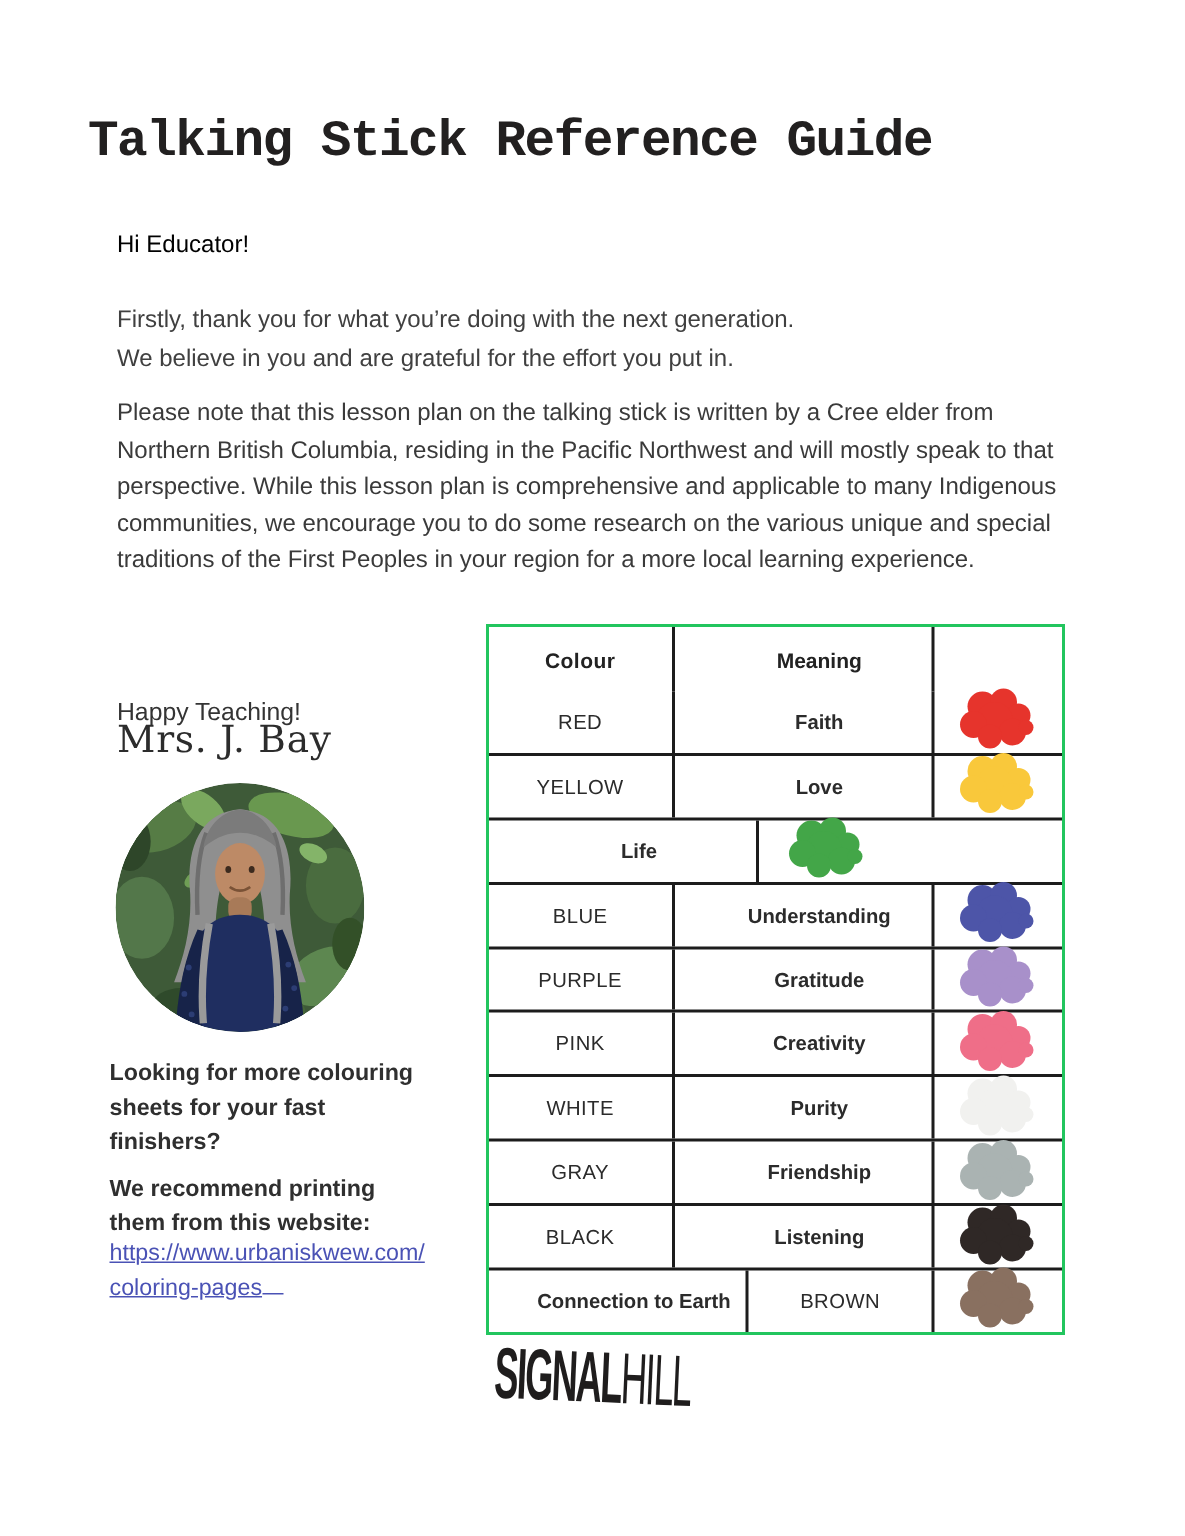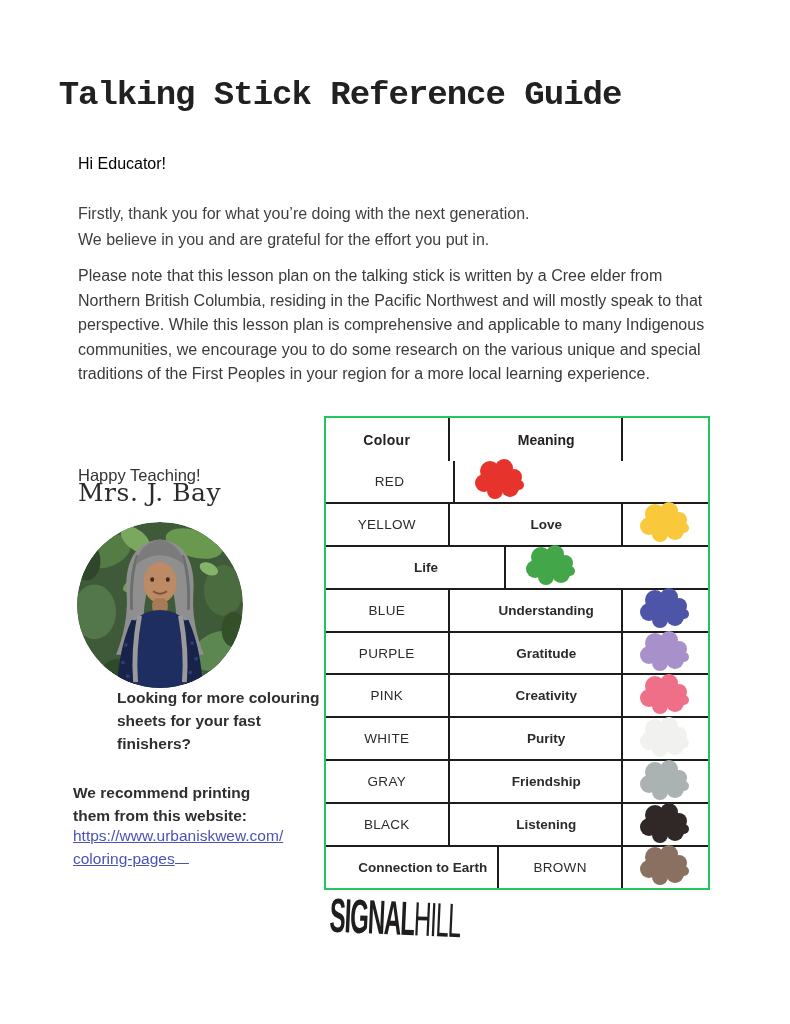--- a/index.html
+++ b/index.html
@@ -16,21 +16,21 @@
   .para2{position:absolute;left:78px;top:264px;width:640px;font-size:16px;line-height:24.5px;color:#3a3a3a;}
 
   .happy{position:absolute;left:78px;top:428px;font-size:16.5px;color:#343434;margin-top:38px;}
 
   .signature{position:absolute;left:78px;top:478px;font-family:"DejaVu Serif",serif;
              font-size:25px;color:#2c2c2c;letter-spacing:.5px;}
 
   .photo-wrap{position:absolute;left:77px;top:522px;width:166px;height:166px;border-radius:50%;overflow:hidden;}
 
   .note{position:absolute;left:73px;width:215px;font-weight:700;font-size:15.5px;line-height:23px;color:#2f2f2f;}
-  .note-1{top:686px;margin-left:44px;}
+  .note-1{top:704px;}
   .note-2{top:781px;}
   .link-block{position:absolute;left:73px;top:825px;font-size:15.5px;line-height:22.5px;font-weight:500;}
   .link-block a{text-decoration:underline;cursor:pointer;}
   .link-block .tail-space{display:inline-block;width:14px;border-bottom:1.5px solid currentColor;}
 
   
   .colour-table{position:absolute;left:324px;top:416px;width:386px;
                 border:2px solid #22c55e;box-sizing:border-box;background:#fff;}
   .t-row{display:flex;align-items:stretch;height:40.9px;}
   .t-row + .t-row{border-top:2px solid #1c1c1c;}
@@ -132,20 +132,21 @@
 
   <div class="colour-table">
     <div class="t-row header">
       <div class="t-cell c-colour">Colour</div>
       <div class="t-cell c-meaning">Meaning</div>
       <div class="t-cell c-swatch"></div>
     </div>
     <div>
     <div class="t-row">
       <div class="t-cell c-colour">RED</div>
+      <div class="t-cell c-meaning">Faith</div>
       <div class="t-cell c-swatch">
         <svg class="blob" viewBox="0 0 60 44">
           <circle cx="20" cy="13" r="10" fill="#e6342c"></circle>
           <circle cx="34" cy="10" r="9" fill="#e6342c"></circle>
           <circle cx="44" cy="19" r="8" fill="#e6342c"></circle>
           <circle cx="28" cy="22" r="12" fill="#e6342c"></circle>
           <circle cx="14" cy="25" r="9" fill="#e6342c"></circle>
           <circle cx="40" cy="30" r="9" fill="#e6342c"></circle>
           <circle cx="25" cy="33" r="8" fill="#e6342c"></circle>
           <circle cx="49" cy="27" r="5" fill="#e6342c"></circle>

